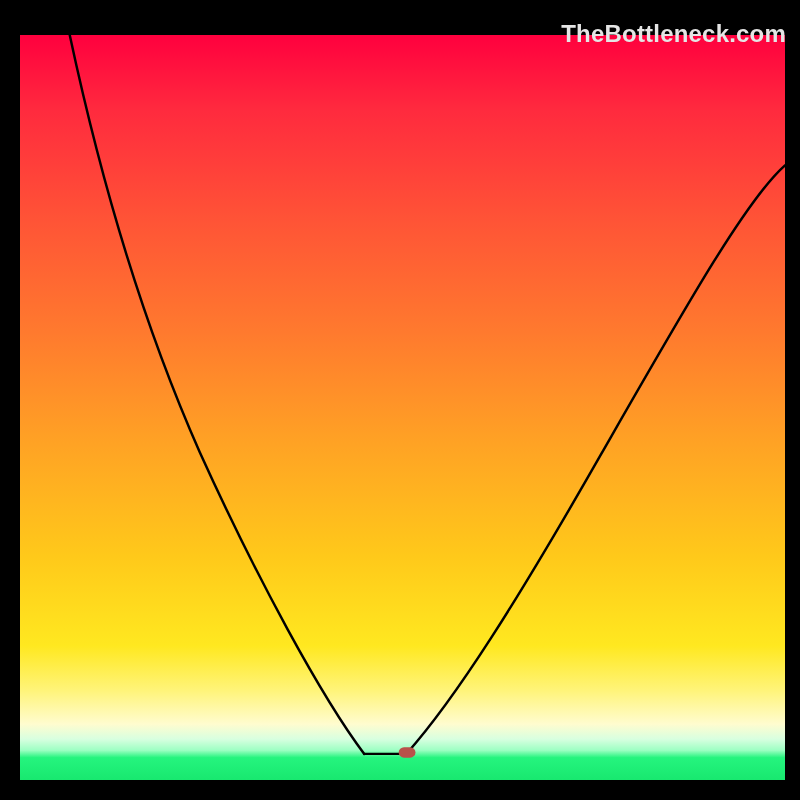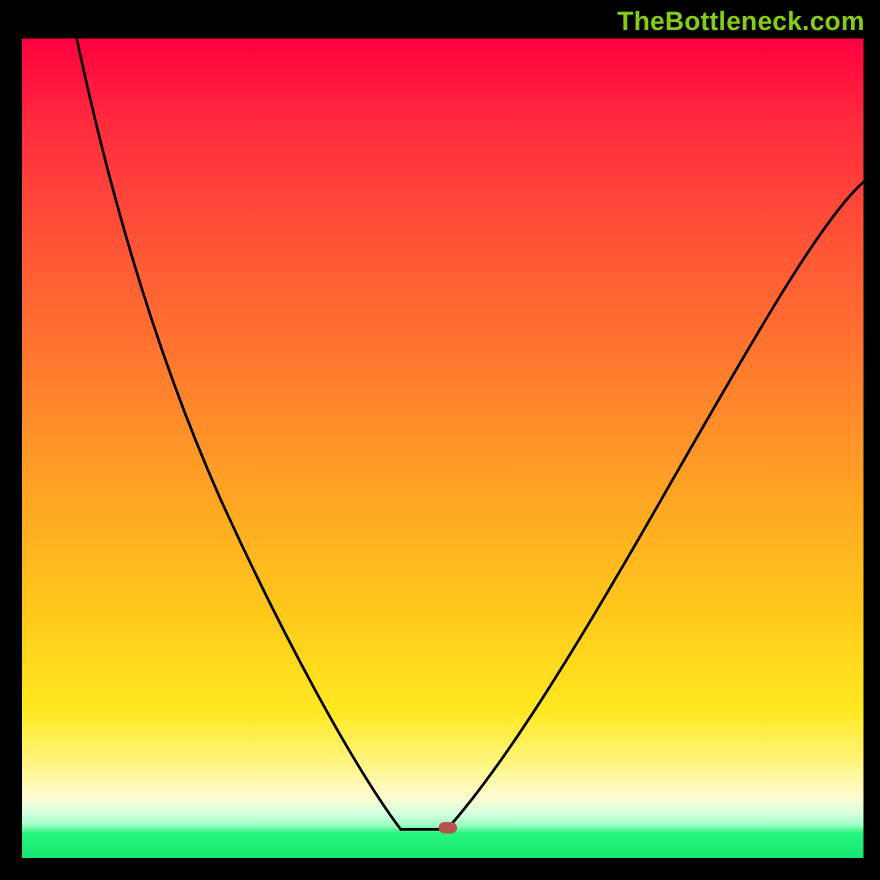--- a/index.html
+++ b/index.html
@@ -12,23 +12,23 @@
     font-family: Arial, Helvetica, sans-serif;
   }
   .frame {
     position: relative;
     width: 800px;
     height: 800px;
     background: #000000;
   }
   .watermark {
     position: absolute;
-    top: 6px;
+    top: 20px;
     right: 14px;
-    color: #84cc16;
+    color: #e5e5e5;
     font-size: 24px;
     font-weight: 600;
     letter-spacing: 0.2px;
     z-index: 10;
   }
   .plot-area {
     position: absolute;
     left: 20px;
     top: 35px;
     width: 765px;

